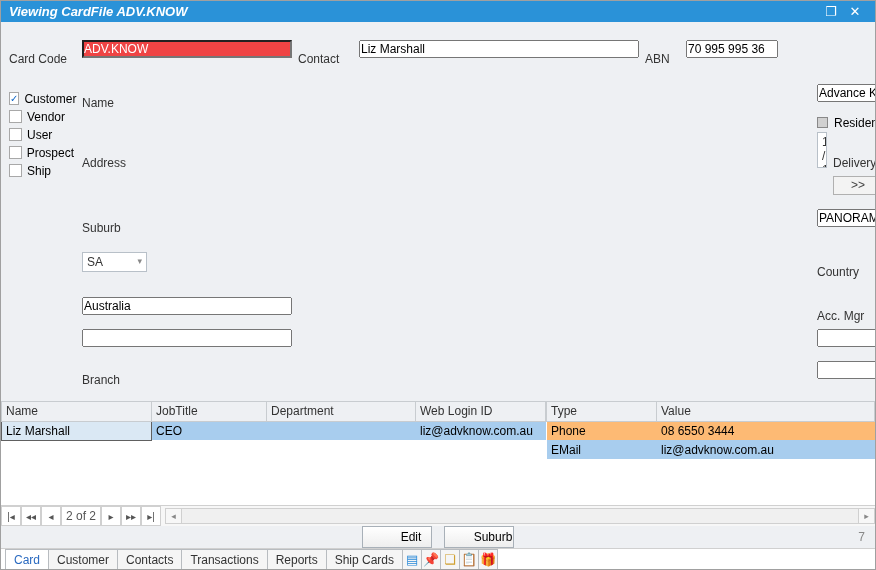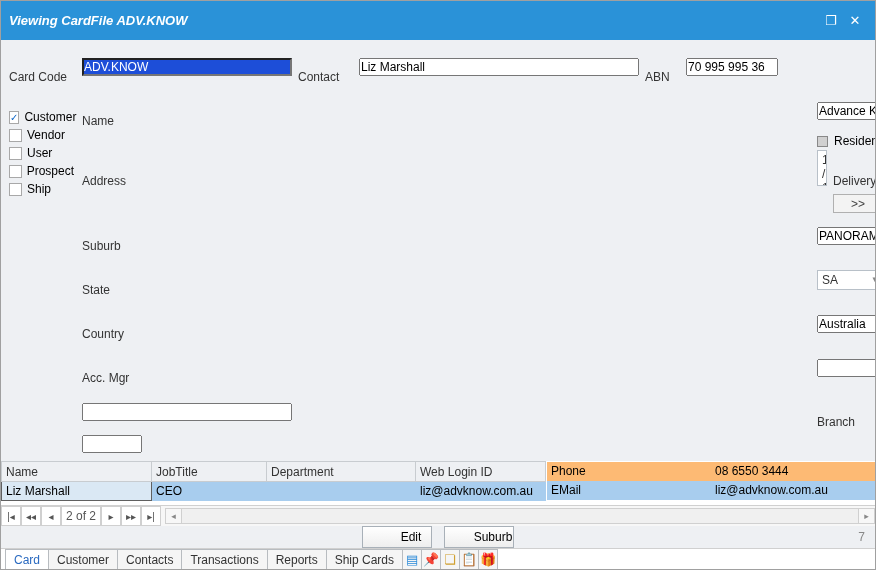--- a/index.html
+++ b/index.html
@@ -1,28 +1,28 @@
 <!DOCTYPE html>
 <html><head>
 <meta charset="utf-8">
 <style>
 * { box-sizing: border-box; margin: 0; padding: 0; font-family: "Segoe UI", Tahoma, sans-serif; font-size: 12px; }
 body { background: #fff; width: 876px; height: 570px; border: 1px solid #a0a0a0; display: flex; flex-direction: column; overflow: hidden; }
 
-.titlebar { background: #2a92d8; color: #fff; height: 40px; display: flex; align-items: center; padding: 12px 8px; }
+.titlebar { background: #2a92d8; color: #fff; height: 40px; display: flex; align-items: center; padding: 0 8px; }
 .titlebar .title { font-weight: bold; font-style: italic; font-size: 13px; flex: 1; }
 .titlebar .tbtn { width: 24px; text-align: center; cursor: default; font-size: 13px; }
 
 .form-area { background: #eef0f3; padding: 6px 8px 6px 8px; display: grid; grid-template-columns: 65px 1fr 50px; column-gap: 8px; row-gap: 2px; }
 .lbl { color: #333; display: flex; align-items: center; height: 22px; font-size: 12px; margin-top: 20px; }
 .field-row { display: flex; align-items: center; gap: 6px; }
 input[type=text].inp, textarea.inp, .sel { border: 1px solid #b8c0c8; background: #fff; height: 20px; padding: 1px 4px; color: #333; }
 textarea.inp { height: 36px; resize: none; padding-top: 2px; }
 .inp.sel { appearance: none; }
-.highlight { background: #1d4ed8; color: #fff; }
+.highlight { background: #ef4444; color: #fff; }
 .sel-wrap { position: relative; }
 .sel-wrap::after { content:"▾"; font-size:9px; color:#888; position:absolute; right:5px; top:4px; pointer-events:none;}
 
 .right-col { display: flex; flex-direction: column; gap: 4px; padding-top: 20px; }
 .chk { display: flex; align-items: center; gap: 5px; }
 .chk-box { width:13px; height:13px; border:1px solid #a8a8a8; background:#fff; display:flex; align-items:center; justify-content:center; font-size:10px; color:#1068c8;}
 .chk-box.checked::after{content:"✓";}
 
 .btn-small { border:1px solid #b0b0b0; background:#f3f3f3; height:19px; width:50px; display:flex;align-items:center;justify-content:center; font-size:11px; color:#444;}
 .res-label { display:flex; align-items:center; gap:6px; }
@@ -130,21 +130,20 @@
     </div>
 
   </div>
 
   <div class="lbl">Suburb</div>
   <div class="field-row">
     <input class="inp" style="width: 210px;" value="PANORAMA">
 
   </div>
 
-  <div class="lbl">State</div>
   <div class="field-row">
     <span class="sel-wrap"><input class="inp sel" style="width: 65px;" value="SA"></span>
 
     <span style="width:3px"></span>
 
   </div>
 
   <div class="lbl">Country</div>
   <div class="field-row">
     <input class="inp" style="width: 210px;" value="Australia">
@@ -185,20 +184,24 @@
         <td style="background:#a8cdee"></td>
         <td style="background:#a8cdee">liz@advknow.com.au</td>
       </tr>
     </tbody>
       </table>
     <div class="blank-fill"></div>
   </div>
   <div class="tbl-right" style="display:flex;flex-direction:column">
     <table class="tbl">
       <tbody>
+          <tr>
+        <th style="width:110px">Type</th>
+        <th>Value</th>
+      </tr>
       <tr class="row-a">
             <td>Phone</td>
             <td>08 6550 3444</td>
           </tr>
       <tr class="row-b">
             <td>EMail</td>
             <td>liz@advknow.com.au</td>
           </tr>
     </tbody>
       </table>

